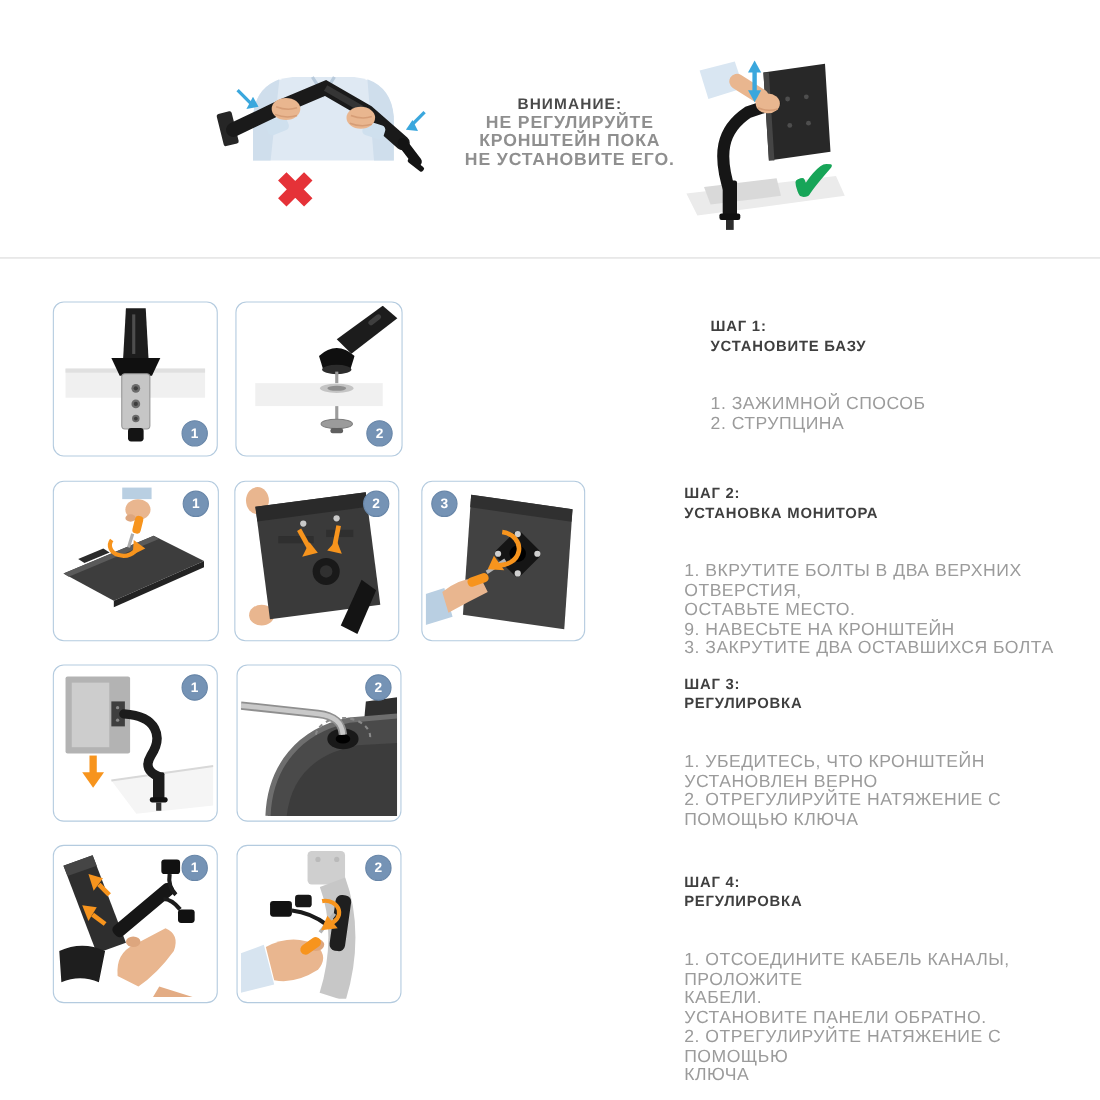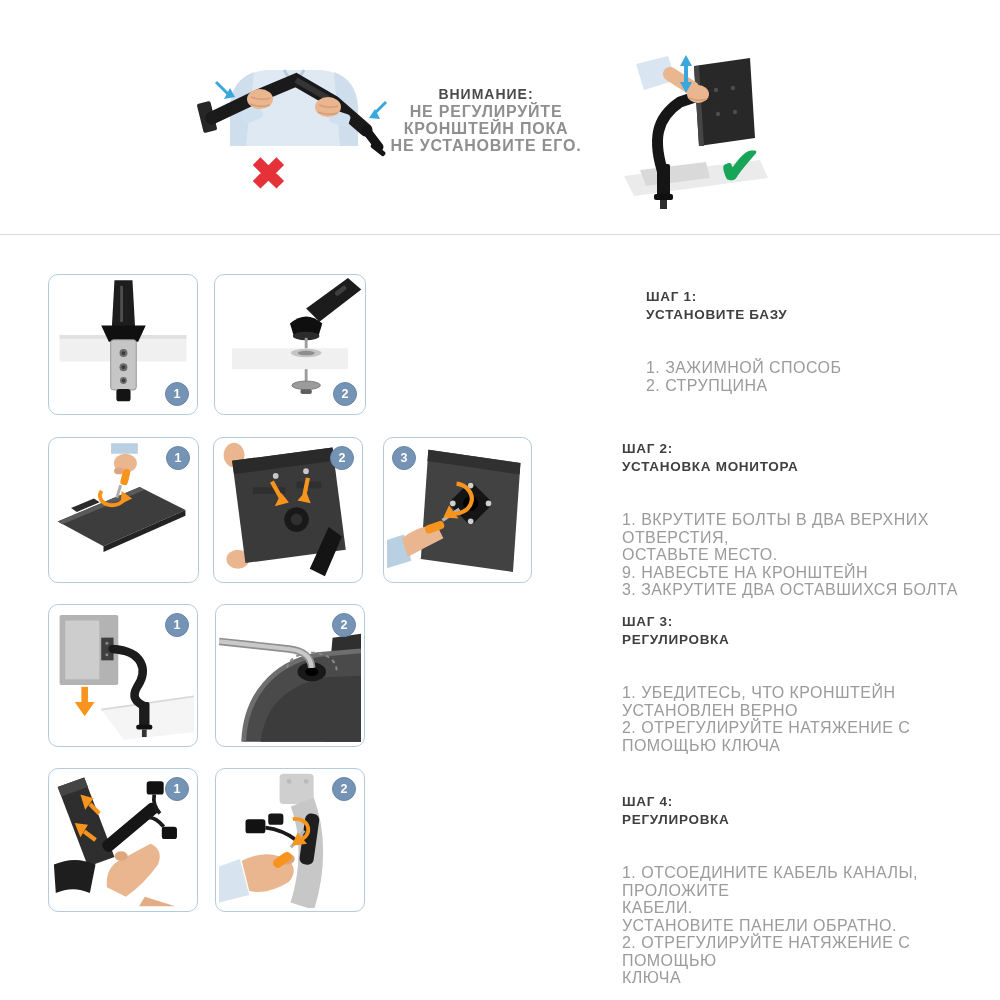--- a/index.html
+++ b/index.html
@@ -1,21 +1,21 @@
 <!DOCTYPE html>
 <html style="--accent-orange: #f7941d; --accent-blue: #3aa7dd; --wrong-red: #e53238; --correct-green: #17a558; --panel-border: #b4cbdf; --badge-fill: #7593b5; --heading-text: #3f3f3f; --body-text: #9b9b9b; --notice-title: #4a4a4a; --notice-text: #8f8f8f; --divider: #dadada;"><head>
 <meta charset="utf-8">
 <style>
   html,body{margin:0;padding:0;background:#ffffff;}
   .page{position:relative;width:1000px;height:1000px;background:#fff;overflow:hidden;
         font-family:"Liberation Sans", sans-serif;}
   .divider{position:absolute;left:0;top:234px;width:1000px;height:1px;background:var(--divider,#dadada);}
 
   
-  .notice{position:absolute;left:356px;top:86px;width:260px;text-align:center;}
+  .notice{position:absolute;left:388px;top:86px;width:260px;text-align:center;}
   .notice-title{font-size:14px;font-weight:bold;letter-spacing:1px;color:var(--notice-title,#4a4a4a);line-height:17px;}
   .notice-line{font-size:16px;font-weight:bold;letter-spacing:.8px;color:var(--notice-text,#8f8f8f);line-height:17px;}
 
   .ill{position:absolute;}
   .wrong-ill{left:188px;top:46px;width:212px;height:158px;}
   .right-ill{left:610px;top:28px;width:230px;height:185px;}
   .mark{position:absolute;font-weight:bold;line-height:1;}
   .mark-wrong{left:250px;top:152px;font-size:44px;color:var(--wrong-red,#e53238);}
   .mark-correct{left:718px;top:140px;font-size:52px;color:var(--correct-green,#17a558);}
 

